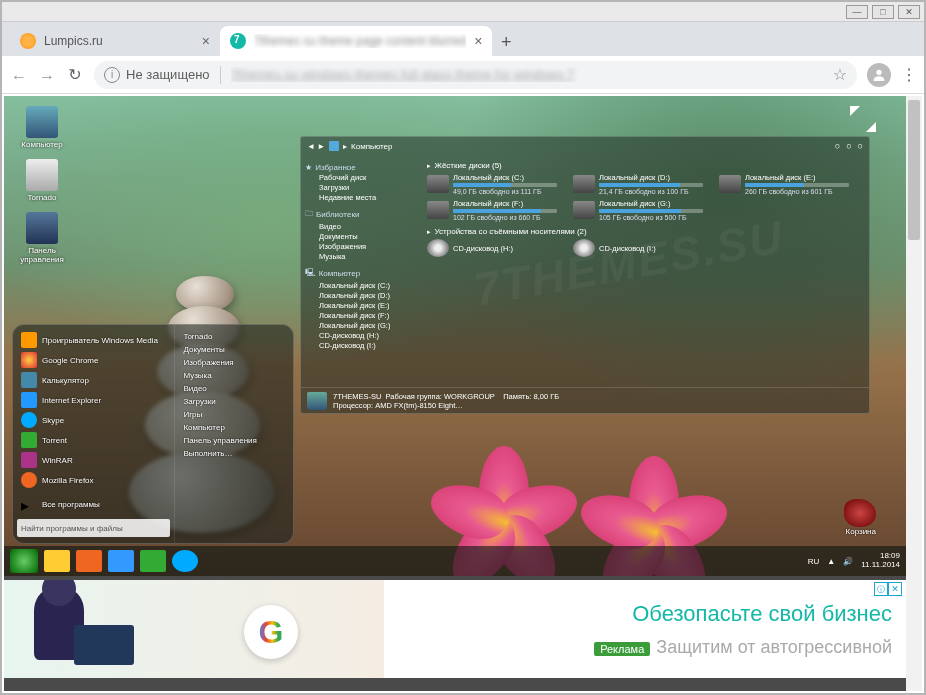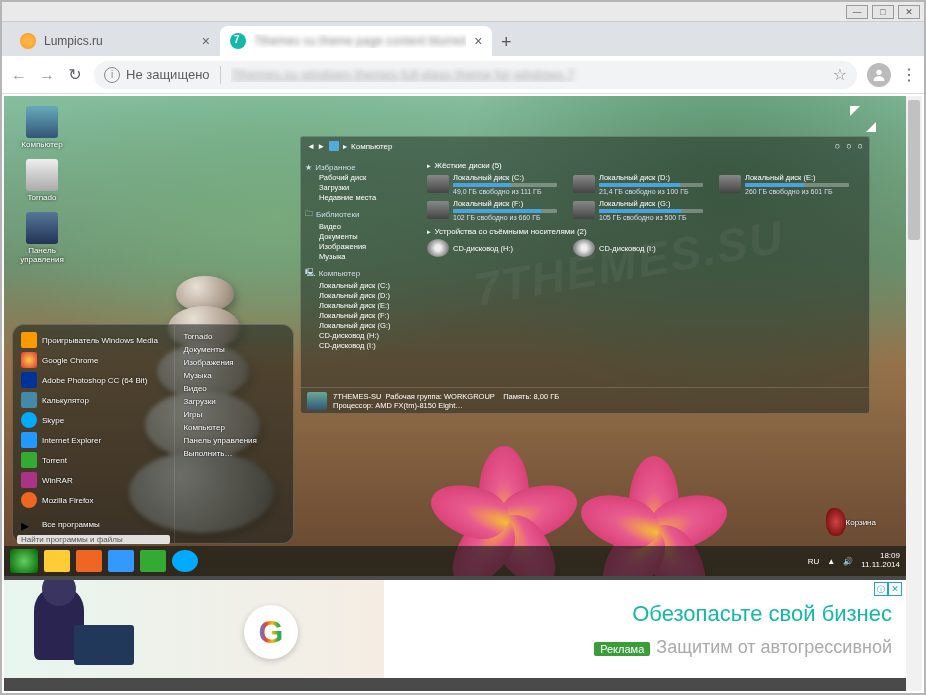--- a/index.html
+++ b/index.html
@@ -113,21 +113,21 @@
   .ex-status{height:26px;border-top:1px solid rgba(255,255,255,.15);padding:2px 6px;font-size:7.5px;color:#fff;display:flex;align-items:center;gap:6px;}
   .ex-status .pc{width:20px;height:18px;background:linear-gradient(#6a9,#357);border-radius:2px;}
 
   
   .taskbar{position:absolute;left:0;right:0;bottom:0;height:30px;background:rgba(10,20,15,.6);display:flex;align-items:center;padding:0 6px;gap:6px;}
   .tb-start{width:28px;height:24px;background:radial-gradient(circle,#6c6,#060);border-radius:3px;cursor:pointer;}
   .tb-item{width:26px;height:22px;border-radius:2px;cursor:pointer;}
   .tb-tray{margin-left:auto;display:flex;align-items:center;gap:8px;font-size:8px;color:#fff;}
   .tb-clock{text-align:right;line-height:1.1;}
 
-  .fish-icon{position:absolute;right:30px;bottom:40px;width:50px;display:flex;align-items:center;cursor:pointer;}
+  .fish-icon{position:absolute;right:30px;bottom:40px;width:50px;display:flex;flex-direction:column;align-items:flex-end;cursor:pointer;}
   .fish-icon .fi{width:32px;height:28px;background:radial-gradient(#c44,#600);border-radius:40% 60% 50% 50%;}
   .fish-icon .fl{font-size:8px;color:#fff;text-shadow:0 0 2px #000;}
 
   
   .adband{position:absolute;left:0;right:16px;top:482px;height:100px;background:#fff;display:flex;align-items:center;overflow:hidden;border-top:2px solid #4a4a4a;}
   .ad-left{width:380px;height:100%;background:linear-gradient(90deg,#e8f5ef 0%,#f5ede4 100%);position:relative;overflow:hidden;}
   .ad-person{position:absolute;left:30px;top:10px;width:50px;height:70px;background:#2a2550;border-radius:30% 30% 10% 10%;}
   .ad-person::before{content:"";position:absolute;left:8px;top:-18px;width:34px;height:34px;background:#3a3560;border-radius:50%;}
   .ad-laptop{position:absolute;left:70px;top:45px;width:60px;height:40px;background:#22385a;border-radius:3px;}
   .ad-g{position:absolute;left:240px;top:25px;width:54px;height:54px;background:#fff;border-radius:50%;box-shadow:0 2px 6px rgba(0,0,0,.2);display:flex;align-items:center;justify-content:center;font-size:32px;font-weight:bold;}
@@ -236,34 +236,30 @@
         <div class="sm-left">
           <div class="sm-item">
               <div class="si" style="background:#f90"></div>
               <span class="sl">Проигрыватель Windows Media</span>
             </div>
           <div class="sm-item">
               <div class="si" style="background:radial-gradient(#fc4,#d33)"></div>
               <span class="sl">Google Chrome</span>
             </div>
           <div class="sm-item">
-              <div class="si" style="background:#039"></div>
-              <span class="sl">Adobe Photoshop CC (64 Bit)</span>
-            </div>
-          <div class="sm-item">
               <div class="si" style="background:#48a"></div>
               <span class="sl">Калькулятор</span>
             </div>
           <div class="sm-item">
+              <div class="si" style="background:#29f"></div>
+              <span class="sl">Internet Explorer</span>
+            </div>
+          <div class="sm-item">
               <div class="si" style="background:#0af;border-radius:50%"></div>
               <span class="sl">Skype</span>
-            </div>
-          <div class="sm-item">
-              <div class="si" style="background:#29f"></div>
-              <span class="sl">Internet Explorer</span>
             </div>
           <div class="sm-item">
               <div class="si" style="background:#3a3"></div>
               <span class="sl">Torrent</span>
             </div>
           <div class="sm-item">
               <div class="si" style="background:#a38"></div>
               <span class="sl">WinRAR</span>
             </div>
           <div class="sm-item">

